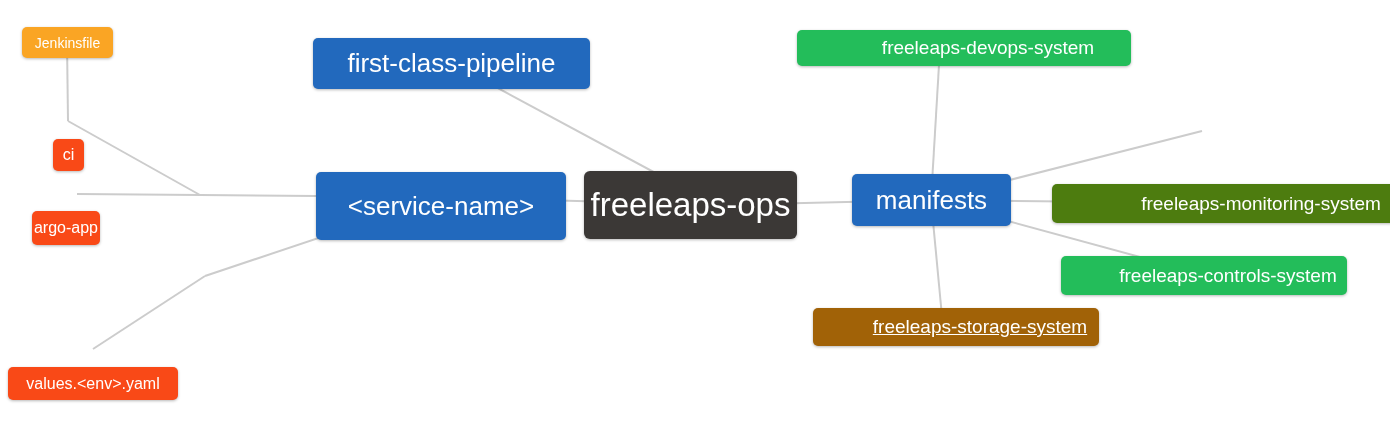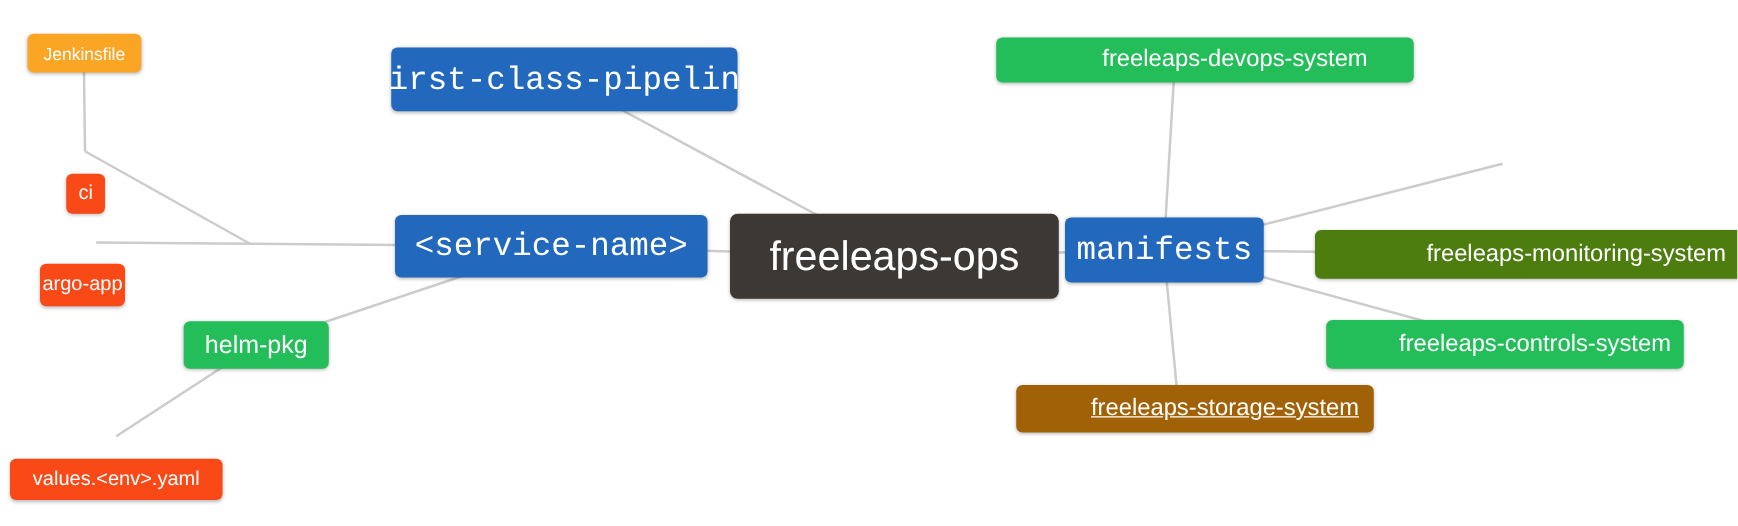--- a/index.html
+++ b/index.html
@@ -23,21 +23,21 @@
     align-items: center;
     justify-content: center;
     color: #ffffff;
     border-radius: 5px;
     box-shadow: 0 1px 3px rgba(0,0,0,0.28);
     white-space: nowrap;
     cursor: pointer;
     user-select: none;
   }
   .node.root { background: #3b3836; border-radius: 6px; font-size: 33px; }
-  .node.lvl1 { background: #2269bd; font-size: 26px; font-family: Liberation Mono, monospace; }
+  .node.lvl1 { background: #2269bd; font-size: 26px; }
   .node.lvl2 { background: #23bd5a; font-size: 20px; }
   .node.lvl2.sys { font-size: 19px; padding-left: 48px; }
   .node.lvl3 { background: #f94917; font-size: 16px; margin-top: 34px; }
   .node.lvl4 { background: #faa524; font-size: 14px; }
 </style>
 </head>
 <body>
 
 <div class="canvas">
 
@@ -51,30 +51,29 @@
     <line x1="200" y1="195" x2="68" y2="121" style="stroke: rgb(204, 204, 204);"></line>
     <line x1="68" y1="121" x2="67" y2="42" style="stroke: rgb(204, 204, 204);"></line>
     <line x1="205" y1="276" x2="93" y2="349" style="stroke: rgb(204, 204, 204);"></line>
     <line x1="931" y1="200" x2="940" y2="48" style="stroke: rgb(204, 204, 204);"></line>
     <line x1="931" y1="200" x2="1202" y2="131" style="stroke: rgb(204, 204, 204);"></line>
     <line x1="931" y1="200" x2="1213" y2="203" style="stroke: rgb(204, 204, 204);"></line>
     <line x1="931" y1="200" x2="1206" y2="275" style="stroke: rgb(204, 204, 204);"></line>
     <line x1="931" y1="200" x2="943" y2="327" style="stroke: rgb(204, 204, 204);"></line>
   </svg>
 
-  <div class="node root" style="left: 584px; top: 171px; width: 263px; height: 68px; background: rgb(59, 56, 54);">freeleaps-ops</div>
+  <div class="node root" style="left: 584px; top: 171px; width: 213px; height: 68px; background: rgb(59, 56, 54);">freeleaps-ops</div>
 
   <div class="node lvl1" style="left: 313px; top: 38px; width: 277px; height: 51px; background: rgb(34, 105, 189);">first-class-pipeline</div>
 
-  <div class="node lvl1" style="left: 316px; top: 172px; width: 250px; height: 50px; background: rgb(34, 105, 189);">&lt;service-name&gt;</div>
+  <div class="node lvl1" style="left: 316px; top: 172px; width: 250px; height: 68px; background: rgb(34, 105, 189);">&lt;service-name&gt;</div>
 
   <div class="node lvl1" style="left: 852px; top: 174px; width: 159px; height: 52px; background: rgb(34, 105, 189);">manifests</div>
 
 
-  <div class="node lvl2" style="left: 147px; top: 257px; width: 116px; height: 38px; background: rgb(35, 189, 90);">helm-pkg</div>
 
   <div class="node lvl2 sys" style="left: 797px; top: 30px; width: 286px; height: 36px; background: rgb(35, 189, 90);">freeleaps-devops-system</div>
 
 
   <div class="node lvl2 sys" style="left: 1052px; top: 184px; width: 322px; height: 39px; background: #4d7c0f;">freeleaps-monitoring-system</div>
 
   <div class="node lvl2 sys" style="left: 1061px; top: 256px; width: 238px; height: 39px; background: rgb(35, 189, 90);">freeleaps-controls-system</div>
 
   <div class="node lvl2 sys" style="left: 813px; top: 308px; width: 238px; height: 38px; background: #a16207; text-decoration: underline;">freeleaps-storage-system</div>
 

